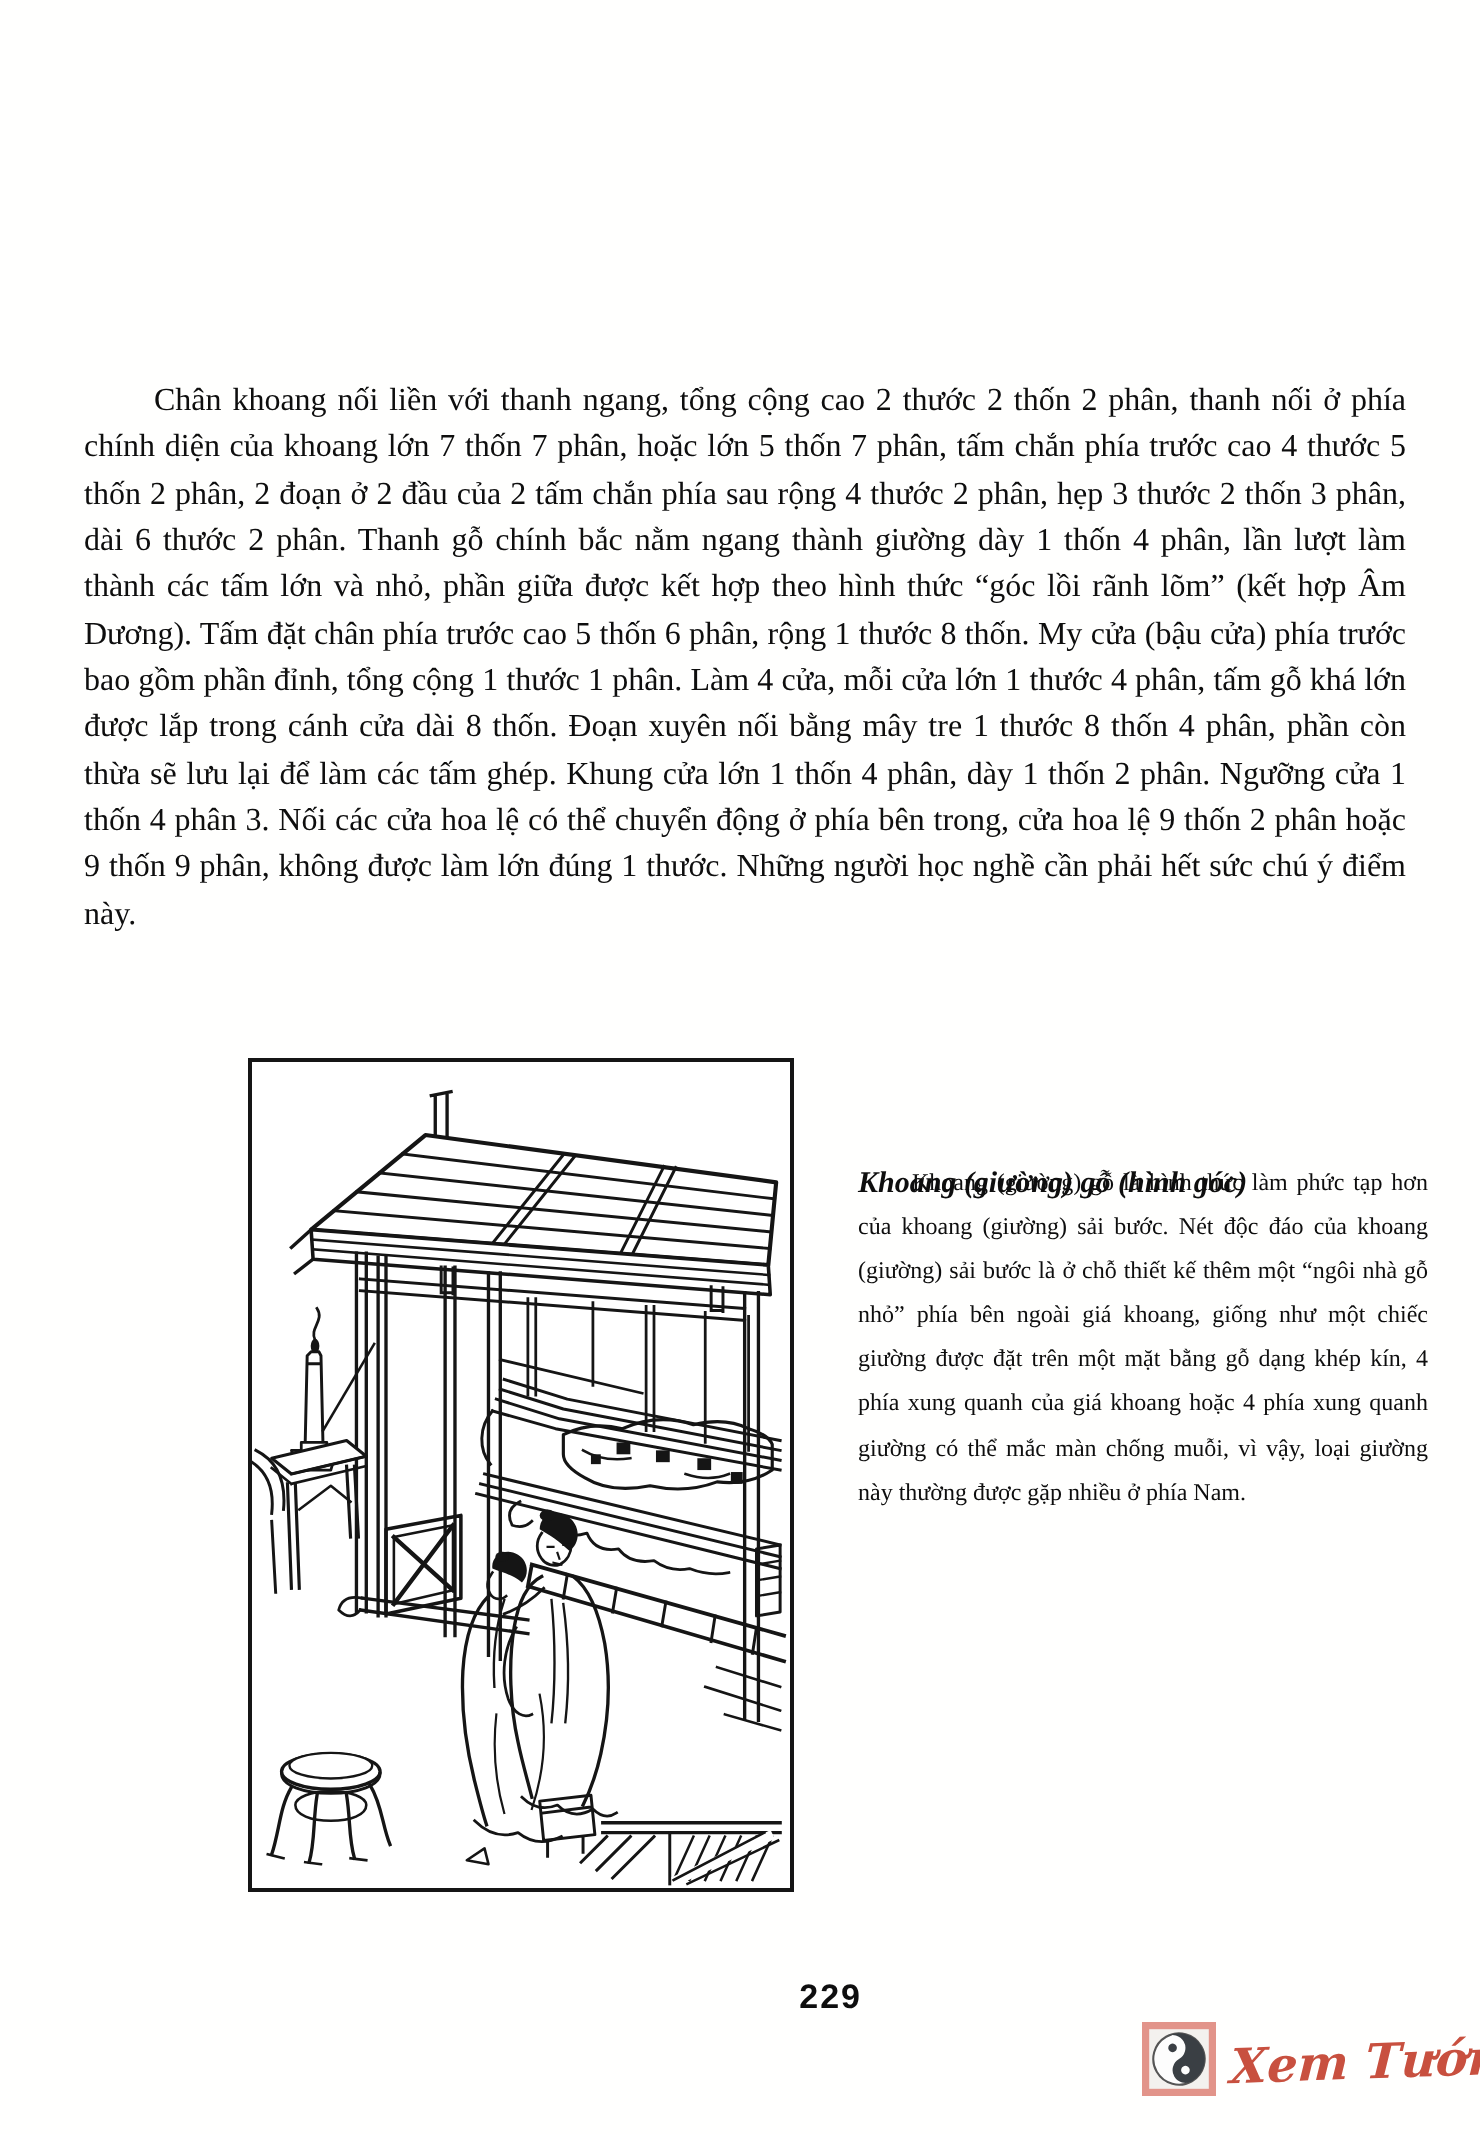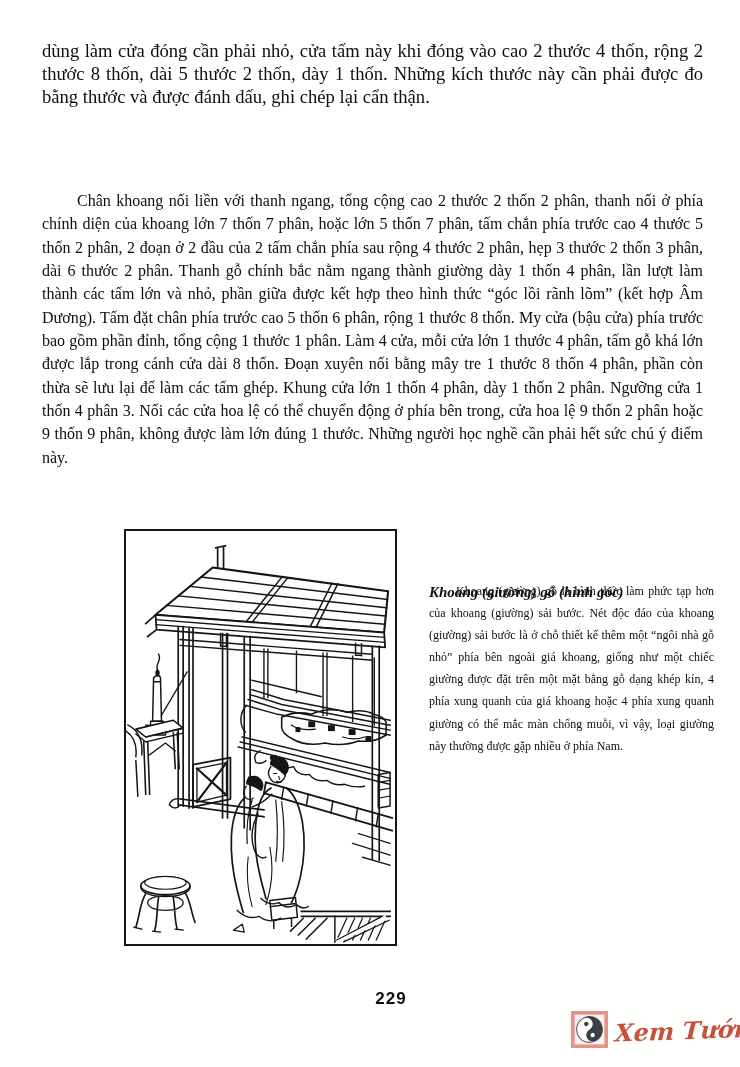--- a/index.html
+++ b/index.html
@@ -29,40 +29,39 @@
   .fig-caption {
     position:absolute; left:429px; top:584px; width:288px;
     font-size:15px; font-style:italic; font-weight:bold;
   }
   .fig-text {
     position:absolute; left:429px; top:580px; width:285px;
     font-size:12px; line-height:22.1px;
     text-align:justify; text-indent:27px;
   }
   .page-num {
-    position:absolute; left:351px; top:989px; width:80px; text-align:center;
+    position:absolute; left:351px; top:989px; width:80px; text-align:right;
     font-family:"Liberation Sans", sans-serif; font-weight:bold;
     font-size:17px; letter-spacing:1px;
   }
   .watermark {
     position:absolute; left:571px; top:1011px;
     display:flex; align-items:center;
   }
   .wm-text {
     margin-left:7px; font-family:"DejaVu Serif", serif;
     font-style:italic; font-weight:bold; font-size:24px;
     white-space:nowrap; transform:rotate(-2deg) skewX(-5deg);
   }
 </style>
 </head>
 <body>
 
 <div class="page">
 
-  <p class="p1">dùng làm cửa đóng cần phải nhỏ, cửa tấm này khi đóng vào cao 2 thước 4 thốn, rộng 2 thước 8 thốn, dài 5 thước 2 thốn, dày 1 thốn. Những kích thước này cần phải được đo bằng thước và được đánh dấu, ghi chép lại cẩn thận.</p>
 
 
   <p class="p2">Chân khoang nối liền với thanh ngang, tổng cộng cao 2 thước 2 thốn 2 phân, thanh nối ở phía chính diện của khoang lớn 7 thốn 7 phân, hoặc lớn 5 thốn 7 phân, tấm chắn phía trước cao 4 thước 5 thốn 2 phân, 2 đoạn ở 2 đầu của 2 tấm chắn phía sau rộng 4 thước 2 phân, hẹp 3 thước 2 thốn 3 phân, dài 6 thước 2 phân. Thanh gỗ chính bắc nằm ngang thành giường dày 1 thốn 4 phân, lần lượt làm thành các tấm lớn và nhỏ, phần giữa được kết hợp theo hình thức “góc lồi rãnh lõm” (kết hợp Âm Dương). Tấm đặt chân phía trước cao 5 thốn 6 phân, rộng 1 thước 8 thốn. My cửa (bậu cửa) phía trước bao gồm phần đỉnh, tổng cộng 1 thước 1 phân. Làm 4 cửa, mỗi cửa lớn 1 thước 4 phân, tấm gỗ khá lớn được lắp trong cánh cửa dài 8 thốn. Đoạn xuyên nối bằng mây tre 1 thước 8 thốn 4 phân, phần còn thừa sẽ lưu lại để làm các tấm ghép. Khung cửa lớn 1 thốn 4 phân, dày 1 thốn 2 phân. Ngưỡng cửa 1 thốn 4 phân 3. Nối các cửa hoa lệ có thể chuyển động ở phía bên trong, cửa hoa lệ 9 thốn 2 phân hoặc 9 thốn 9 phân, không được làm lớn đúng 1 thước. Những người học nghề cần phải hết sức chú ý điểm này.</p>
 
   <div class="figure-box">
     <svg viewBox="0 0 272 416" width="268" height="412">
       <g stroke="#151515" fill="none" stroke-width="1.8" stroke-linecap="square" stroke-linejoin="round">
 
         <path d="M93,16 L93,41 M99,15 L99,41 M91,16 L101,14" stroke-width="1.7"></path>
 

